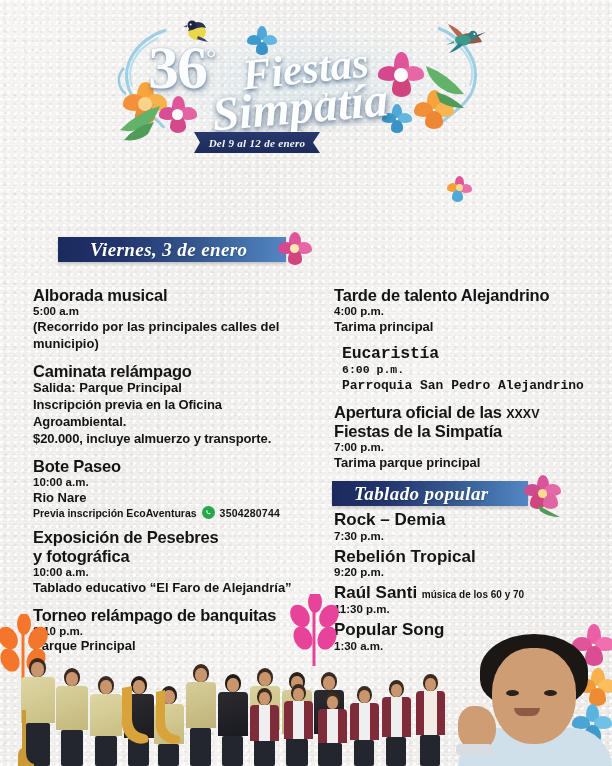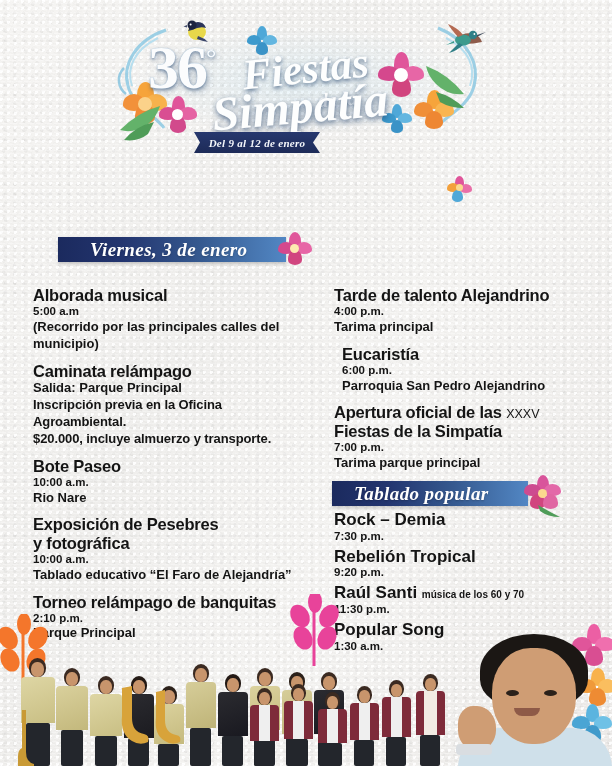--- a/index.html
+++ b/index.html
@@ -100,21 +100,21 @@
 
   
   .col{position:absolute;}
   #col-left{left:33px;top:286px;width:285px;}
   #col-right{left:334px;top:286px;width:268px;}
   .event{margin-bottom:9px;}
   .ev-name{
     font-size:16.5px;font-weight:700;color:#141414;line-height:1.12;
     letter-spacing:-.2px;
   }
-  .ev-name .small-caps{font-size:12.5px;font-weight:400;letter-spacing:0;text-align:center;}
+  .ev-name .small-caps{font-size:12.5px;font-weight:700;letter-spacing:0;text-align:center;}
   .ev-time{font-size:11.5px;font-weight:700;color:#141414;line-height:1.25;}
   .ev-detail{font-size:13px;font-weight:700;color:#141414;line-height:1.3;}
   .ev-detail.wide{letter-spacing:-.1px;}
   .wa-line{display:flex;align-items:center;gap:5px;font-size:10.5px;font-weight:700;color:#141414;}
   .wa-icon{
     width:13px;height:13px;border-radius:50%;background:#25a84a;
     display:inline-flex;align-items:center;justify-content:center;flex:0 0 auto;
   }
   .wa-icon svg{width:9px;height:9px;display:block;}
   .wa-num{letter-spacing:.2px;}
@@ -274,20 +274,29 @@
       <div class="ev-name">Caminata relámpago</div>
       <div class="ev-detail">Salida: Parque Principal</div>
       <div class="ev-detail wide">Inscripción previa en la Oficina Agroambiental.</div>
       <div class="ev-detail wide">$20.000, incluye almuerzo y transporte.</div>
     </div>
 
     <div class="event">
       <div class="ev-name">Bote Paseo</div>
       <div class="ev-time">10:00 a.m.</div>
       <div class="ev-detail">Rio Nare</div>
+      <div class="wa-line">
+        <span>Previa inscripción EcoAventuras</span>
+        <span class="wa-icon">
+          <svg viewBox="0 0 16 16">
+              <path d="M5.2 3.4c.3 0 .5.1.6.4l.7 1.5c.1.3.1.5-.1.7l-.5.6c-.1.2-.1.3 0 .5.5.9 1.2 1.6 2.1 2.1.2.1.4.1.5-.1l.6-.5c.2-.2.4-.2.7-.1l1.5.7c.3.1.4.3.4.6 0 1-.9 1.6-1.9 1.5-3-.3-5.3-2.6-5.6-5.6-.1-1 .5-1.9 1.5-1.9z" fill="#fff"></path>
+            </svg>
+        </span>
+        <span class="wa-num">3504280744</span>
+      </div>
     </div>
 
     <div class="event">
       <div class="ev-name">
         <span>Exposición de Pesebres</span><br>
         <span>y fotográfica</span>
       </div>
       <div class="ev-time">10:00 a.m.</div>
       <div class="ev-detail">Tablado educativo “El Faro de Alejandría”</div>
     </div>
@@ -299,21 +308,21 @@
     </div>
   </div>
 
   <div class="col" id="col-right">
     <div class="event">
       <div class="ev-name">Tarde de talento Alejandrino</div>
       <div class="ev-time">4:00 p.m.</div>
       <div class="ev-detail">Tarima principal</div>
     </div>
 
-    <div class="event" style="padding-left:8px;">
+    <div class="event" style="padding-left:8px;font-family:Liberation Mono, monospace;">
       <div class="ev-name">Eucaristía</div>
       <div class="ev-time">6:00 p.m.</div>
       <div class="ev-detail">Parroquia San Pedro Alejandrino</div>
     </div>
 
     <div class="event">
       <div class="ev-name">
         <span>Apertura oficial de las</span>
         <span class="small-caps">XXXV</span><br>
         <span>Fiestas de la Simpatía</span>

